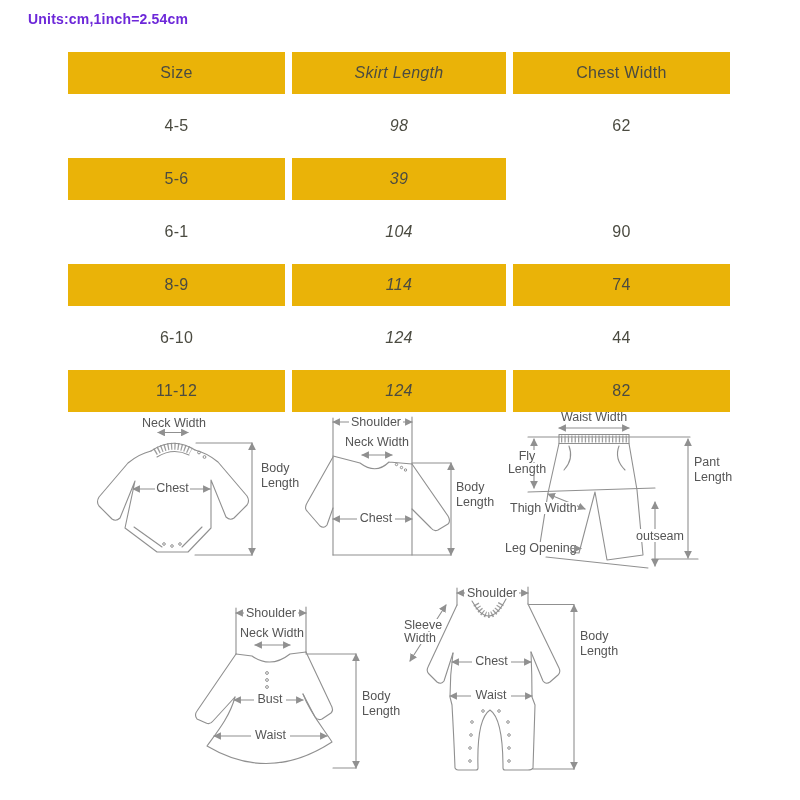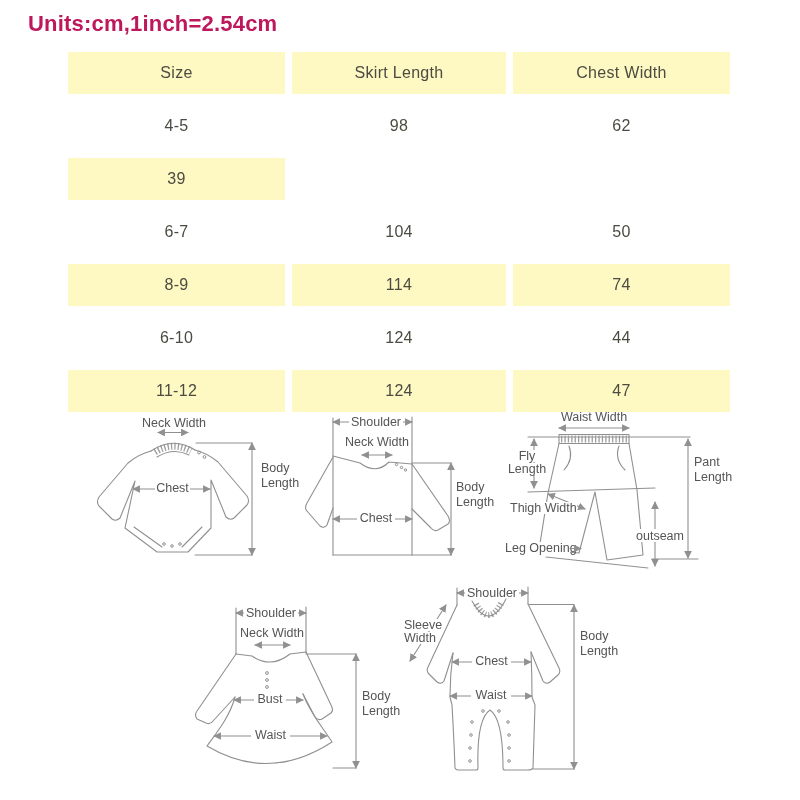--- a/index.html
+++ b/index.html
@@ -2,31 +2,31 @@
 <html><head>
 <meta charset="utf-8">
 <style>
   html,body{margin:0;padding:0;}
   body{
     width:800px;height:800px;position:relative;background:#ffffff;
     font-family:"Liberation Sans",sans-serif;overflow:hidden;
   }
   .units-note{
     position:absolute;left:28px;top:11px;
-    font-size:22px;font-weight:700;color:#be185d;letter-spacing:.2px;
+    font-size:14px;font-weight:700;color:#6d28d9;letter-spacing:.2px;
   }
   .sz-table{position:absolute;left:68px;top:52px;display:flex;flex-direction:column;}
   .tr{display:flex;}
   .td{
     width:217px;margin-right:7px;display:flex;align-items:center;justify-content:center;
     font-size:16px;color:#4b4b41;letter-spacing:.3px;
   }
-  .td:nth-child(2){width:214px;}
+  .td:nth-child(2){width:214px;font-style:italic;}
   .td:last-child{margin-right:16px;}
-  .tr.g .td{background:#fef9c3;}
+  .tr.g .td{background:#eab308;}
   .tr.h42{height:42px;}
   .tr.h48{height:64px;}
   .diagrams{position:absolute;left:0;top:390px;}
   svg .ln{stroke:#909090;stroke-width:1.1;fill:none;stroke-linecap:round;stroke-linejoin:round;}
   svg .ar{marker-start:url(#ah);marker-end:url(#ah);}
   svg .ae{marker-end:url(#ah);}
   svg .rib{stroke:#9d9d9d;stroke-width:7;fill:none;stroke-dasharray:1.3 2.1;}
   svg .rib6{stroke:#9d9d9d;stroke-width:6;fill:none;stroke-dasharray:1.3 2.1;}
   svg .dot{stroke:#909090;stroke-width:1;fill:none;}
   svg text{fill:#555555;font-size:12.5px;}
@@ -43,41 +43,42 @@
     <div class="td">Size</div>
     <div class="td">Skirt Length</div>
     <div class="td">Chest Width</div>
   </div>
   <div class="tr h48">
     <div class="td">4-5</div>
     <div class="td">98</div>
     <div class="td">62</div>
   </div>
   <div class="tr g h42">
+    <div class="td">5-6</div>
     <div class="td">39</div>
   </div>
   <div class="tr h48">
-    <div class="td">6-7</div>
+    <div class="td">6-1</div>
     <div class="td">104</div>
-    <div class="td">50</div>
+    <div class="td">90</div>
   </div>
   <div class="tr g h42">
     <div class="td">8-9</div>
     <div class="td">114</div>
     <div class="td">74</div>
   </div>
   <div class="tr h48">
     <div class="td">6-10</div>
     <div class="td">124</div>
     <div class="td">44</div>
   </div>
   <div class="tr g h42">
     <div class="td">11-12</div>
     <div class="td">124</div>
-    <div class="td">47</div>
+    <div class="td">82</div>
   </div>
 </div>
 
 <svg class="diagrams" width="800" height="410" viewBox="0 390 800 410" xmlns="http://www.w3.org/2000/svg">
   <defs>
     <marker id="ah" viewBox="0 0 10 10" refX="9" refY="5" markerWidth="7" markerHeight="7" orient="auto-start-reverse">
       <path d="M0,0 L10,5 L0,10 z" fill="#909090"></path>
     </marker>
   </defs>
 

